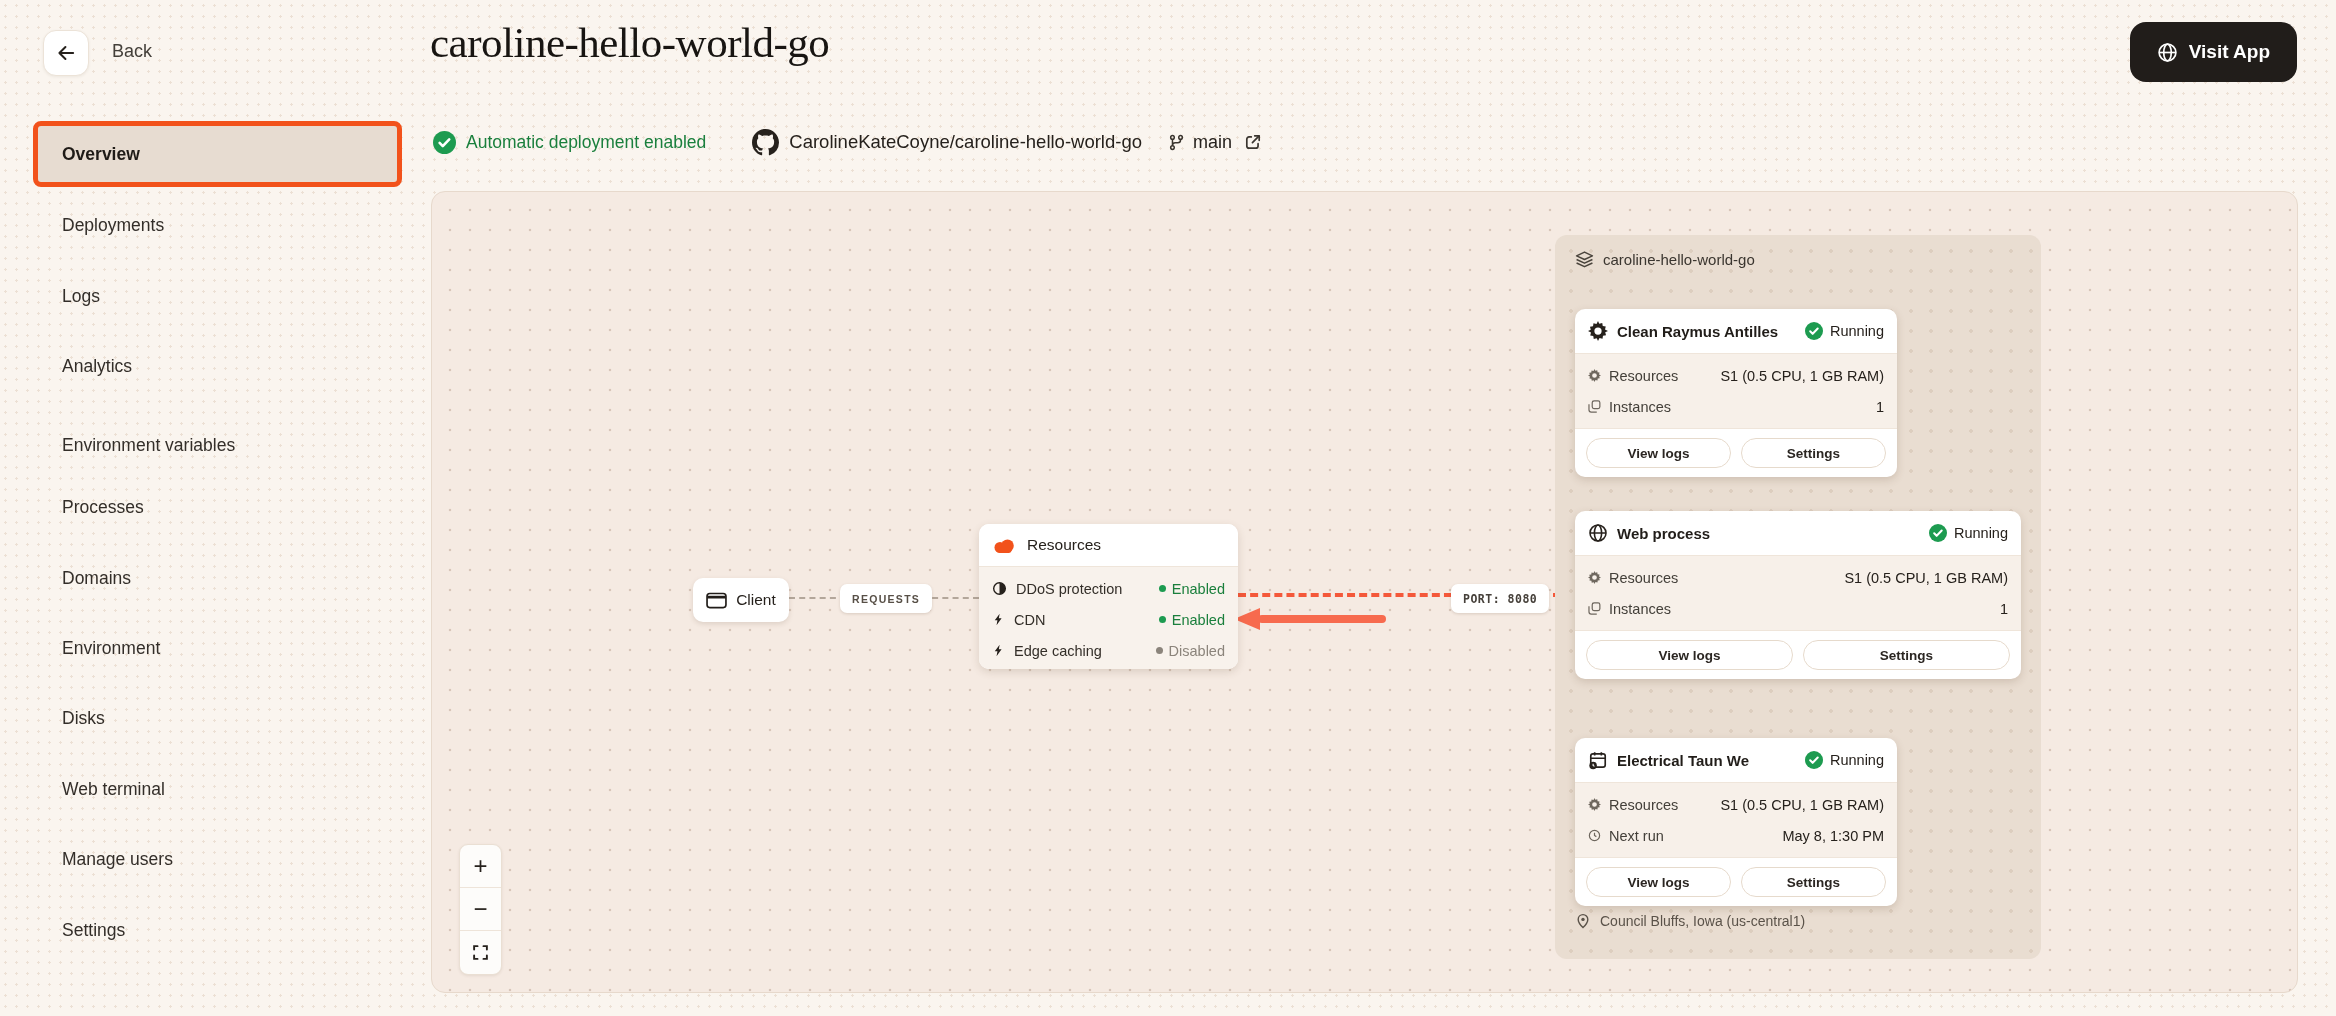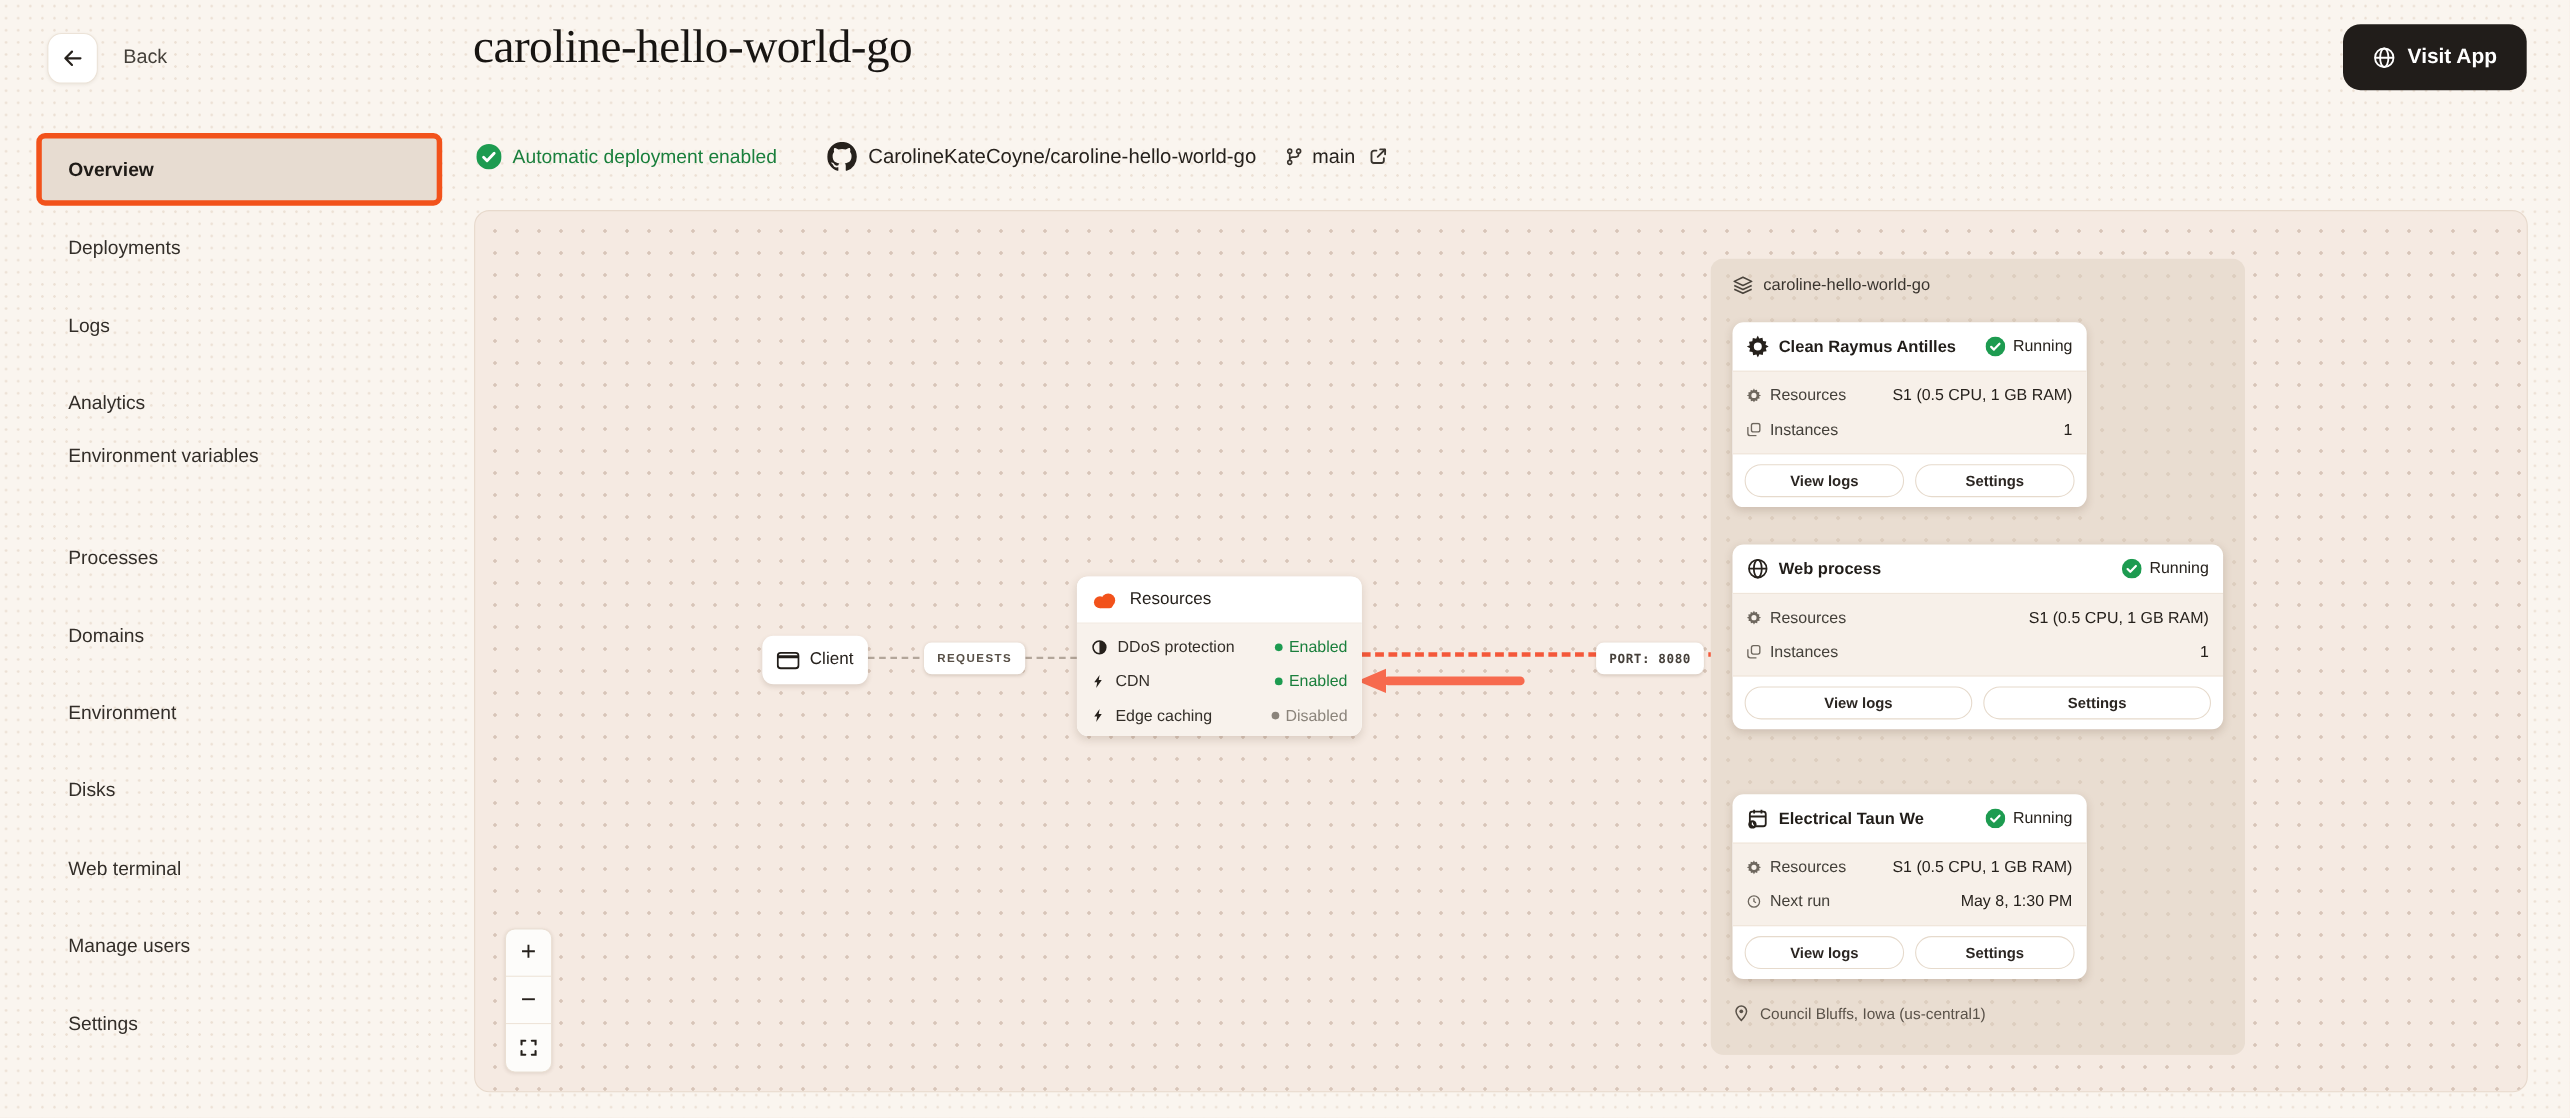--- a/index.html
+++ b/index.html
@@ -95,21 +95,21 @@
     background-color:#e9ddd1;
     background-image:radial-gradient(#ddcebf 1.7px, transparent 1.9px);
     background-size:20px 20px; background-position:6px 6px;
     border-radius:12px; }
   .panel-label { position:absolute; left:20px; top:16px; display:flex; align-items:center; gap:9px;
     font-size:15px; font-weight:500; color:#3a352f; }
   .panel-foot { position:absolute; left:20px; top:678px; display:flex; align-items:center; gap:9px;
     font-size:14px; color:#5a5249;justify-content:space-between; }
 
   .svc-card { position:absolute; left:20px; background:#fff; border-radius:10px;
-    box-shadow:0 3px 8px rgba(90,60,40,.18); overflow:hidden; cursor:pointer; }
+    box-shadow:0 3px 8px rgba(90,60,40,.18); overflow:hidden; cursor:pointer;margin-top:16px; }
   .svc-1 { top:58px; width:322px; }
   .svc-2 { top:260px; width:446px; }
   .svc-3 { top:487px; width:322px; }
   .svc-head { height:44px; display:flex; align-items:center; gap:9px; padding:0 13px; }
   .svc-name { font-size:15px; font-weight:600; color:#211d19; }
   .svc-badge { margin-left:auto; display:flex; align-items:center; gap:7px;
     font-size:14.5px; font-weight:500; color:#26211c; }
   .svc-body { background:#f7f0e9; border-top:1px solid #efe5da; border-bottom:1px solid #efe5da;
     padding:6px 13px; }
   .svc-row { height:31px; display:flex; align-items:center; justify-content:space-between; gap:10px; }
@@ -159,21 +159,21 @@
     </div>
   <div class="side-item" style="top:205px">
       <span>Deployments</span>
     </div>
   <div class="side-item" style="top:276px">
       <span>Logs</span>
     </div>
   <div class="side-item" style="top:346px">
       <span>Analytics</span>
     </div>
-  <div class="side-item" style="top:394px">
+  <div class="side-item" style="top:425px">
       <span>Environment variables</span>
     </div>
   <div class="side-item" style="top:487px">
       <span>Processes</span>
     </div>
   <div class="side-item" style="top:558px">
       <span>Domains</span>
     </div>
   <div class="side-item" style="top:628px">
       <span>Environment</span>

